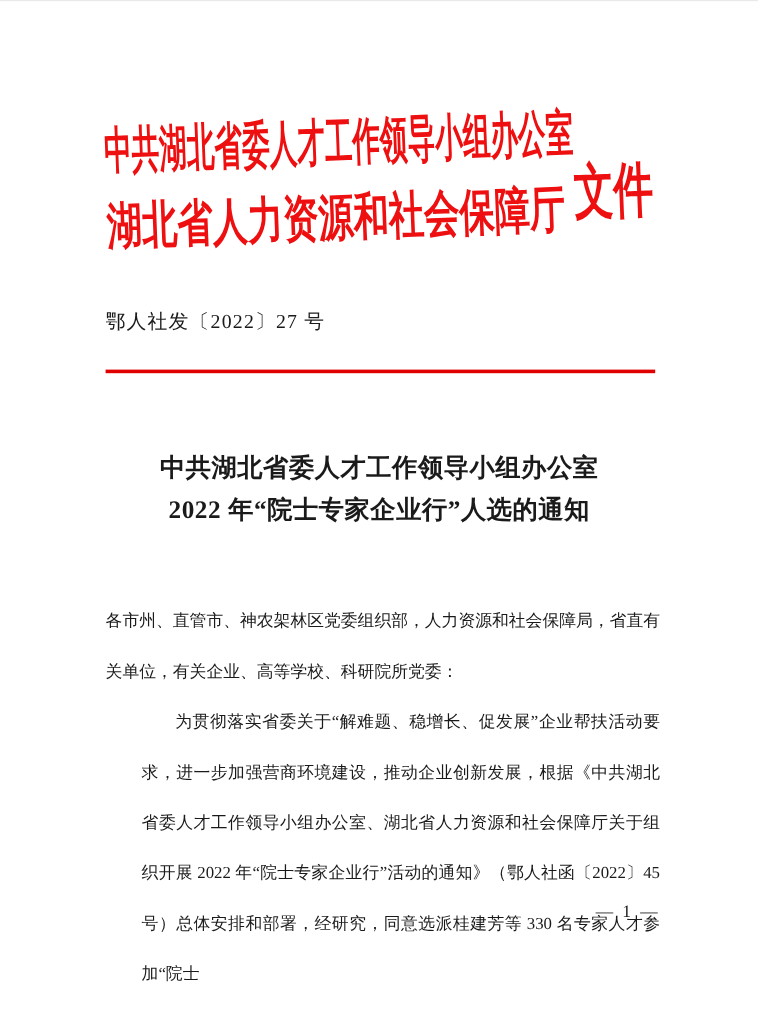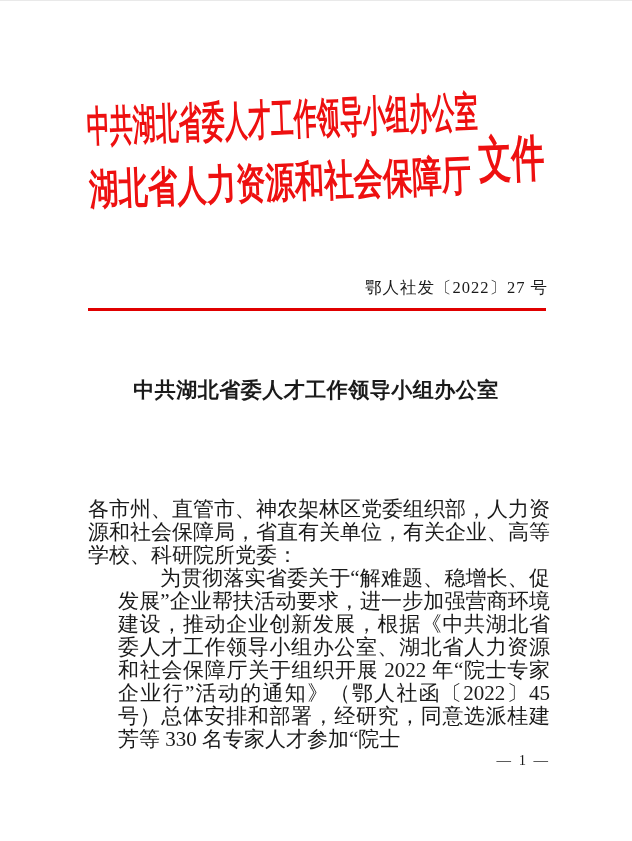--- a/index.html
+++ b/index.html
@@ -50,23 +50,23 @@
     font-size: 50px;
     line-height: 52px;
     white-space: nowrap;
     transform: scaleX(0.66);
     transform-origin: left top;
   }
 
   
   .ref-number {
     position: absolute;
-    left: 88px; top: 276px;
+    left: 88px; top: 256px;
     width: 460px;
-    text-align: right;
+    text-align: left;
     font-size: 16.5px;
     letter-spacing: 1px;
     white-space: nowrap;
   }
 
   
   .red-rule {
     position: absolute;
     left: 88px; top: 307px;
     width: 458px; height: 3px;
@@ -84,22 +84,22 @@
     line-height: 35.3px;
     letter-spacing: 0.5px;
   }
   .doc-title div { white-space: nowrap; }
 
   
   .doc-body {
     position: absolute;
     left: 88px; top: 497px;
     width: 462px;
-    font-size: 21px;
-    line-height: 23px;
+    font-size: 14px;
+    line-height: 42px;
     text-align: justify;
     text-justify: inter-ideograph;
   }
   .doc-body .para { text-indent: 2em; margin-left: 30px; }
 
   
   .page-number {
     position: absolute;
     left: 88px; top: 751px;
     width: 462px;
@@ -119,20 +119,21 @@
     <div class="issuer-line l2">湖北省人力资源和社会保障厅</div>
     <div class="doc-type">文件</div>
   </div>
 
   <div class="ref-number">鄂人社发〔2022〕27 号</div>
 
   <div class="red-rule"></div>
 
   <div class="doc-title">
     <div>中共湖北省委人才工作领导小组办公室</div>
+    <div>2022 年“院士专家企业行”人选的通知</div>
   </div>
 
   <div class="doc-body">
     <div class="salutation">各市州、直管市、神农架林区党委组织部，人力资源和社会保障局，省直有关单位，有关企业、高等学校、科研院所党委：</div>
     <div class="para">为贯彻落实省委关于“解难题、稳增长、促发展”企业帮扶活动要求，进一步加强营商环境建设，推动企业创新发展，根据《中共湖北省委人才工作领导小组办公室、湖北省人力资源和社会保障厅关于组织开展 2022 年“院士专家企业行”活动的通知》（鄂人社函〔2022〕45 号）总体安排和部署，经研究，同意选派桂建芳等 330 名专家人才参加“院士</div>
   </div>
 
   <div class="page-number">— 1 —</div>
 
 </div>

